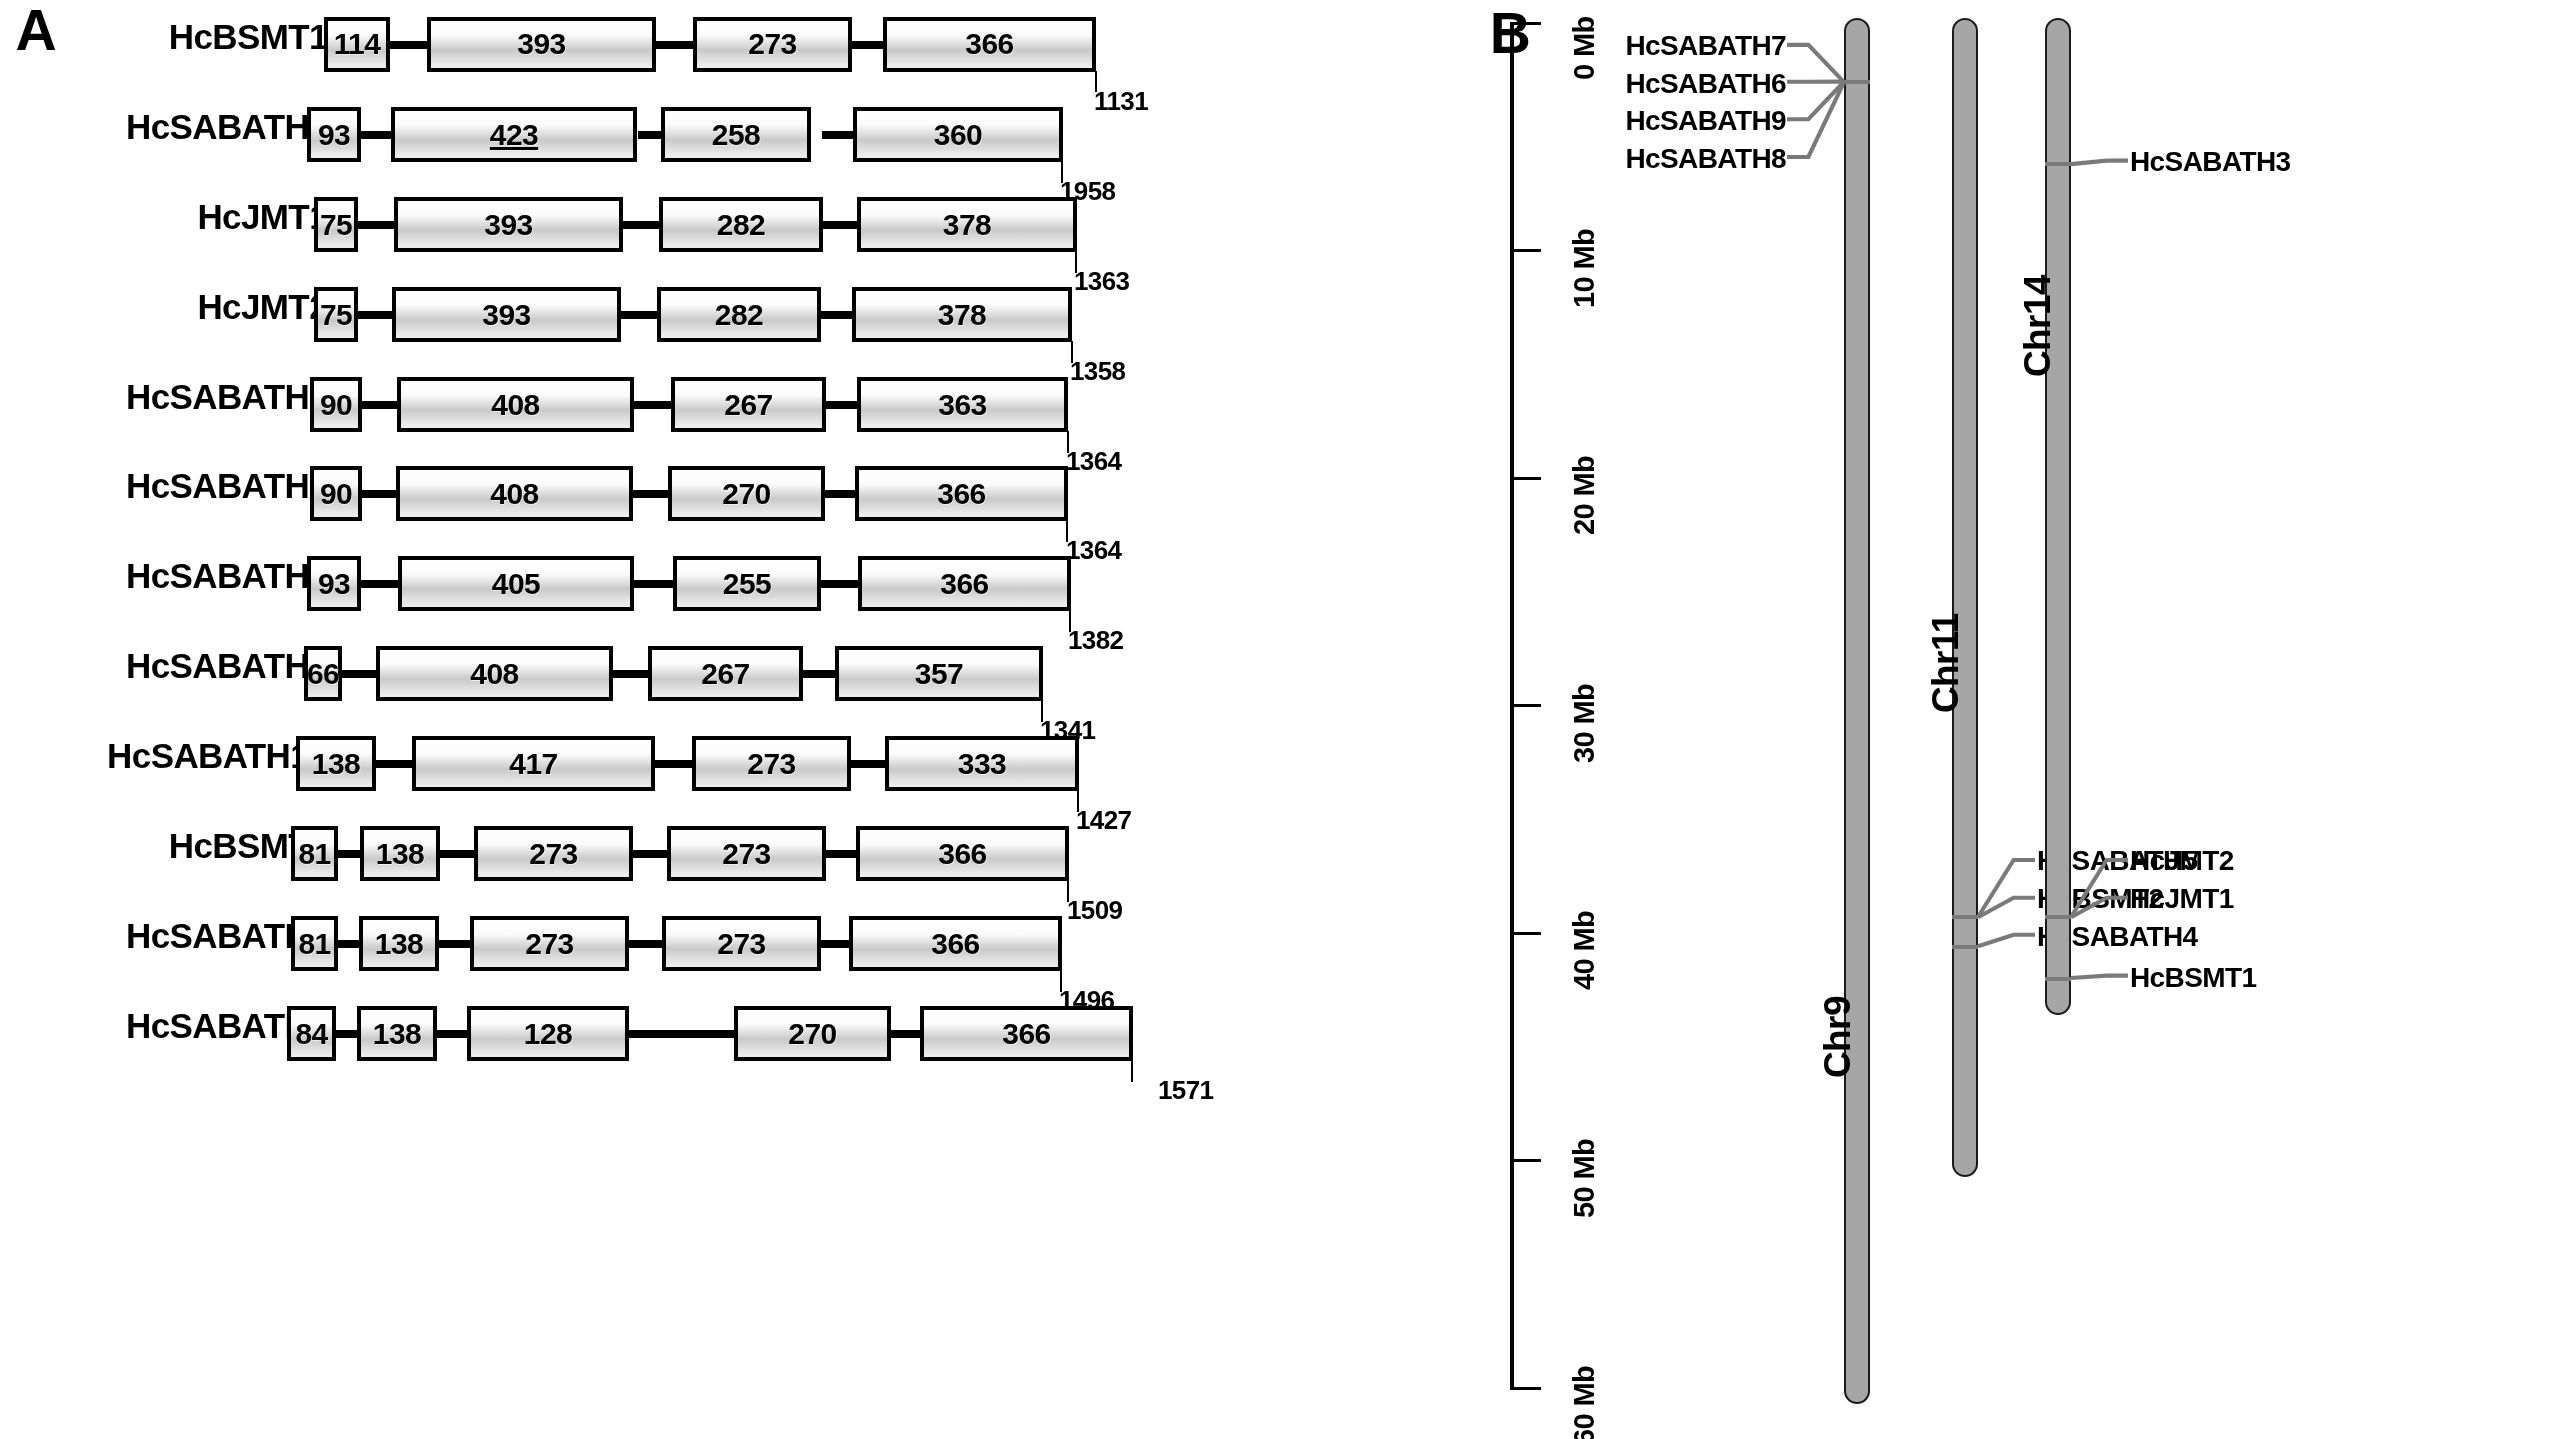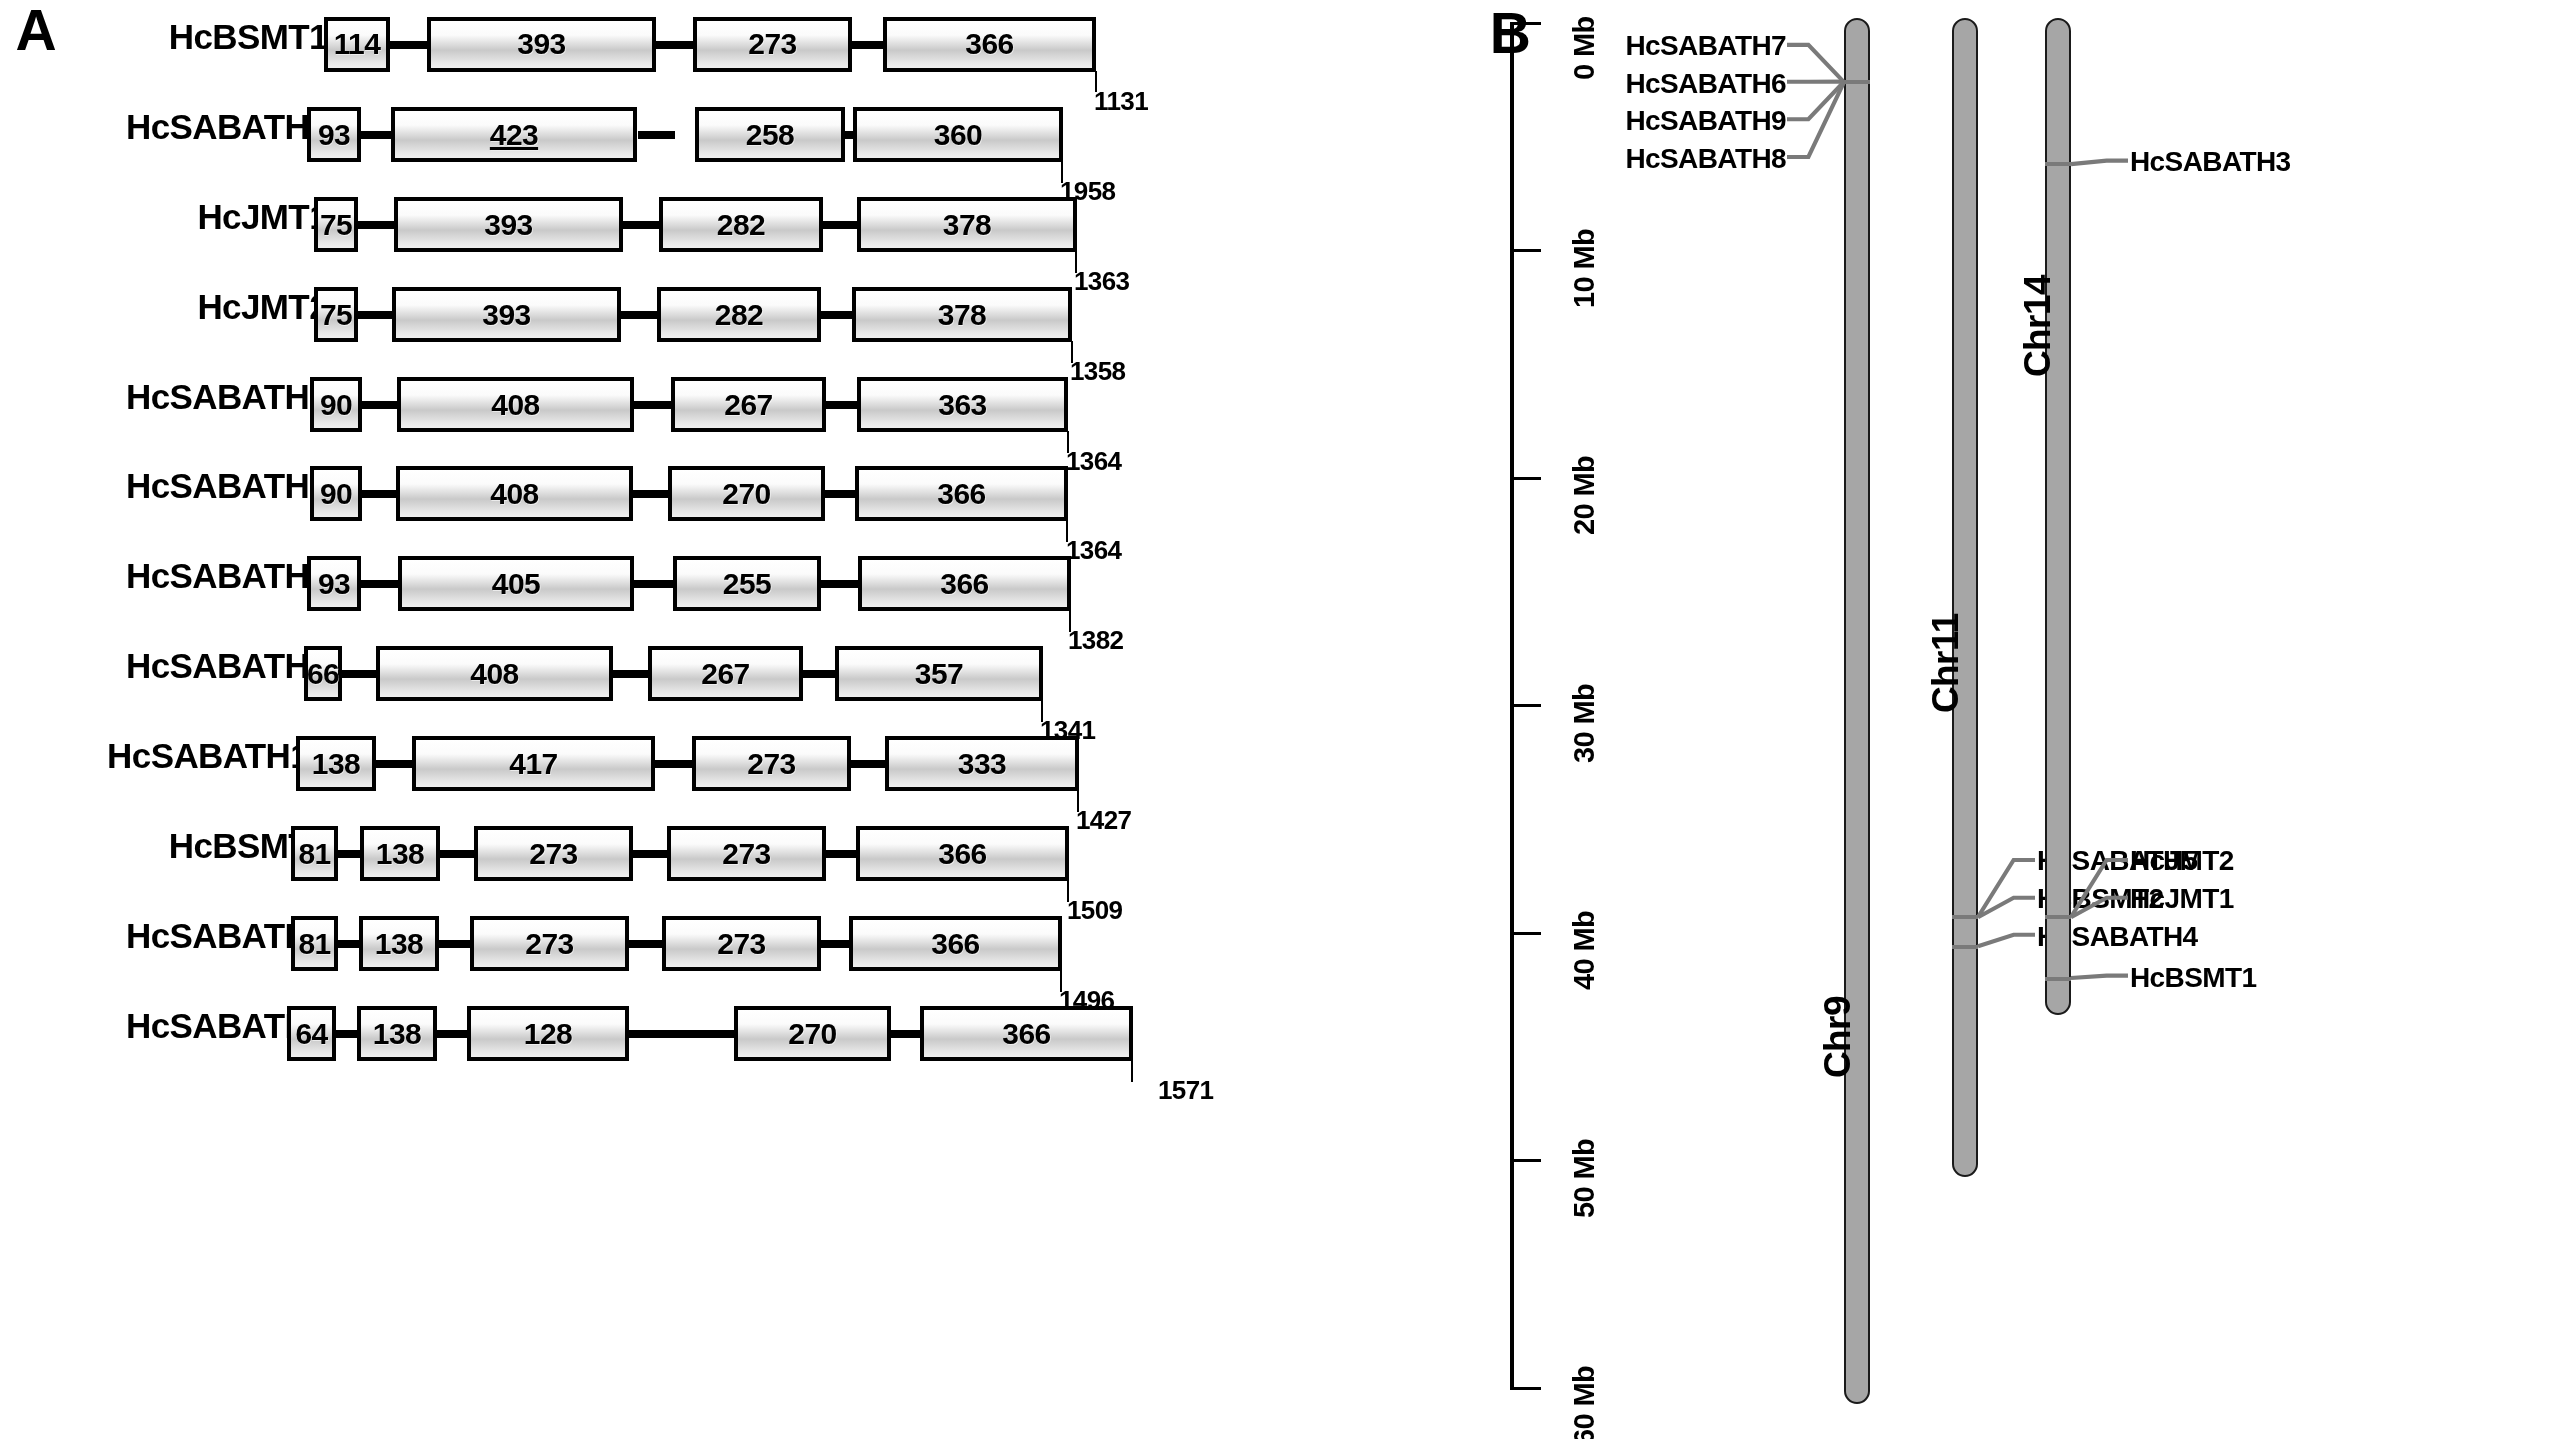--- a/index.html
+++ b/index.html
@@ -90,21 +90,21 @@
         </div>
       </div>
       <div class="gene-row" style="top: 101px;">
         <div class="gene-name">HcSABATH3</div>
         <div class="gene-track" style="left: 307px;">
           <div class="intron-line" style="left: 52px; width: 36px;"></div>
           <div class="intron-line" style="left: 331px; width: 37px;"></div>
           <div class="intron-line" style="left: 515px; width: 34px;"></div>
           <div class="exon" style="left: 0px; width: 54px;">93</div>
           <div class="exon" style="left: 84px; width: 246px; text-decoration: underline;">423</div>
-          <div class="exon" style="left: 388px; width: 150px; text-align: center;">258</div>
+          <div class="exon" style="left: 354px; width: 150px; text-align: center;">258</div>
           <div class="exon" style="left: 546px; width: 210px;">360</div>
           <div class="end-tick" style="left: 754px;"></div>
           <div class="total-len" style="left: 753px;">1958</div>
         </div>
       </div>
       <div class="gene-row" style="top: 191px;">
         <div class="gene-name">HcJMT1</div>
         <div class="gene-track" style="left: 314px;">
           <div class="intron-line" style="left: 42px; width: 40px;"></div>
           <div class="intron-line" style="left: 307px; width: 41px;"></div>
@@ -233,21 +233,21 @@
           <div class="total-len" style="left: 768px;">1496</div>
         </div>
       </div>
       <div class="gene-row" style="top: 1000px;">
         <div class="gene-name">HcSABATH5</div>
         <div class="gene-track" style="left: 287px;">
           <div class="intron-line" style="left: 47px; width: 25px;"></div>
           <div class="intron-line" style="left: 149px; width: 32px;"></div>
           <div class="intron-line" style="left: 340px; width: 109px;"></div>
           <div class="intron-line" style="left: 603px; width: 32px;"></div>
-          <div class="exon" style="left: 0px; width: 49px;">64</div>
+          <div class="exon" style="left: 0px; width: 49px;">84</div>
           <div class="exon" style="left: 70px; width: 80px;">138</div>
           <div class="exon" style="left: 180px; width: 162px;">128</div>
           <div class="exon" style="left: 447px; width: 157px;">270</div>
           <div class="exon" style="left: 633px; width: 213px;">366</div>
           <div class="end-tick" style="left: 844px;"></div>
           <div class="total-len" style="left: 871px;">1571</div>
         </div>
       </div>
     </div>
 </div>

